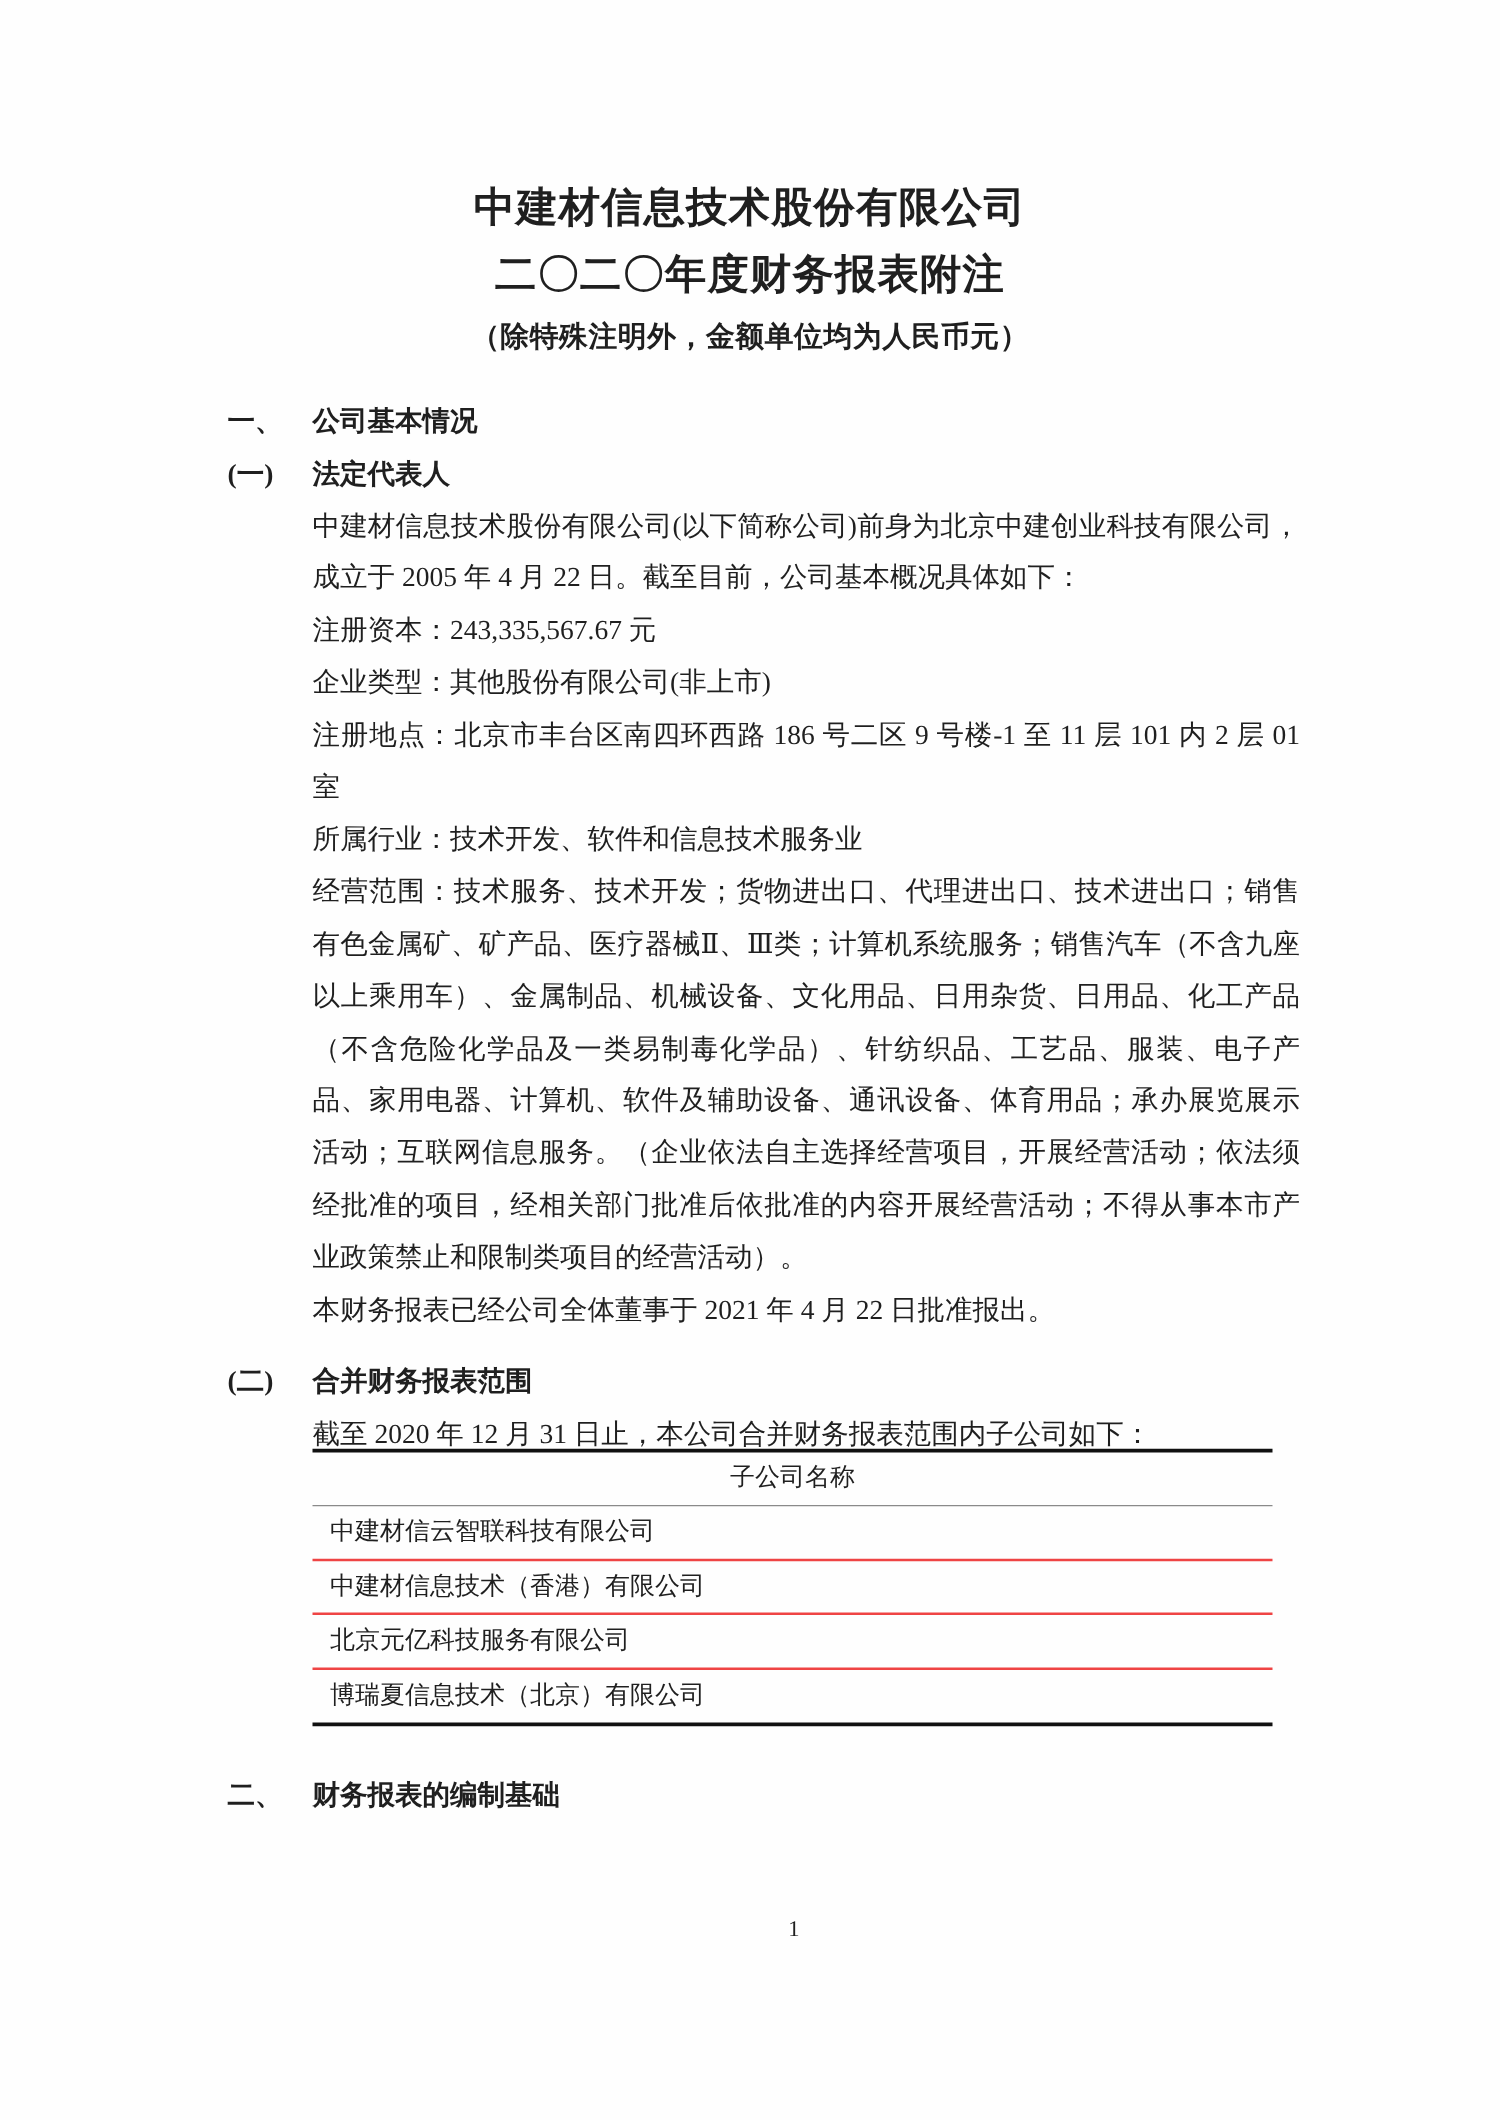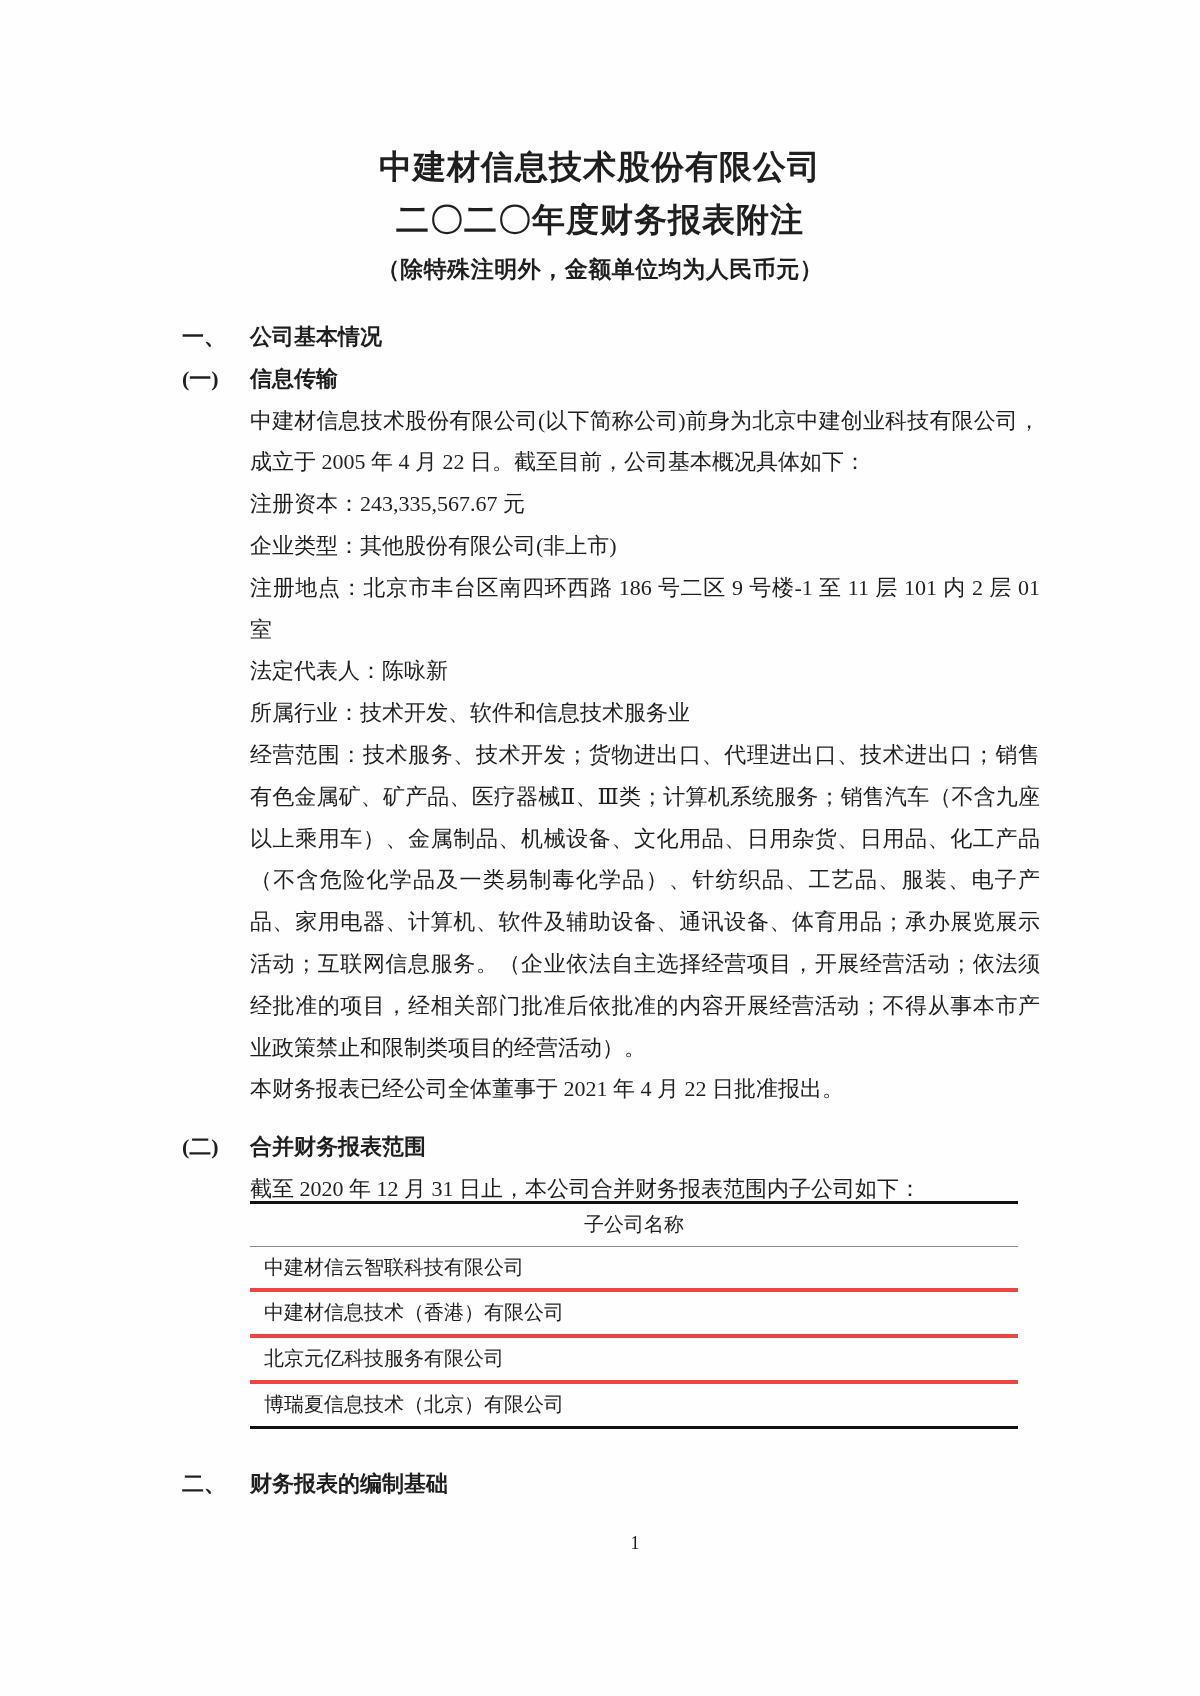--- a/index.html
+++ b/index.html
@@ -75,21 +75,21 @@
     height: 36px;
     border-bottom: 1px solid #8a8a8a;
     padding: 0;
   }
   .subs-table td {
     height: 35px;
     padding: 0 0 0 14px;
     text-align: left;
   }
   .subs-table tbody tr + tr td {
-    border-top: 4px solid #ef4444;
+    border-top: 2px solid #ef4444;
     font-family: Liberation Serif, serif;
   }
   .scope-note { margin-top: 4px; }
   
   .page-footer {
     position: absolute;
     top: 1532px;
     left: 250px;
     width: 770px;
     text-align: center;
@@ -111,28 +111,27 @@
 
   <main class="content">
 
     <div class="heading" style="margin-top:24px;">
       <span class="num">一、</span>
       <span>公司基本情况</span>
     </div>
 
     <div class="heading">
       <span class="num">(一)</span>
-      <span>信息传输</span>
+      <span>法定代表人</span>
     </div>
 
     <p>中建材信息技术股份有限公司(以下简称公司)前身为北京中建创业科技有限公司，成立于 2005 年 4 月 22 日。截至目前，公司基本概况具体如下：</p>
     <p>注册资本：243,335,567.67 元</p>
     <p>企业类型：其他股份有限公司(非上市)</p>
     <p>注册地点：北京市丰台区南四环西路 186 号二区 9 号楼-1 至 11 层 101 内 2 层 01 室</p>
-    <p>法定代表人：陈咏新</p>
     <p>所属行业：技术开发、软件和信息技术服务业</p>
     <p>经营范围：技术服务、技术开发；货物进出口、代理进出口、技术进出口；销售有色金属矿、矿产品、医疗器械Ⅱ、Ⅲ类；计算机系统服务；销售汽车（不含九座以上乘用车）、金属制品、机械设备、文化用品、日用杂货、日用品、化工产品（不含危险化学品及一类易制毒化学品）、针纺织品、工艺品、服装、电子产品、家用电器、计算机、软件及辅助设备、通讯设备、体育用品；承办展览展示活动；互联网信息服务。（企业依法自主选择经营项目，开展经营活动；依法须经批准的项目，经相关部门批准后依批准的内容开展经营活动；不得从事本市产业政策禁止和限制类项目的经营活动）。</p>
     <p>本财务报表已经公司全体董事于 2021 年 4 月 22 日批准报出。</p>
 
     <div class="heading h-sec2">
       <span class="num">(二)</span>
       <span>合并财务报表范围</span>
     </div>
 
     <p>截至 2020 年 12 月 31 日止，本公司合并财务报表范围内子公司如下：</p>

